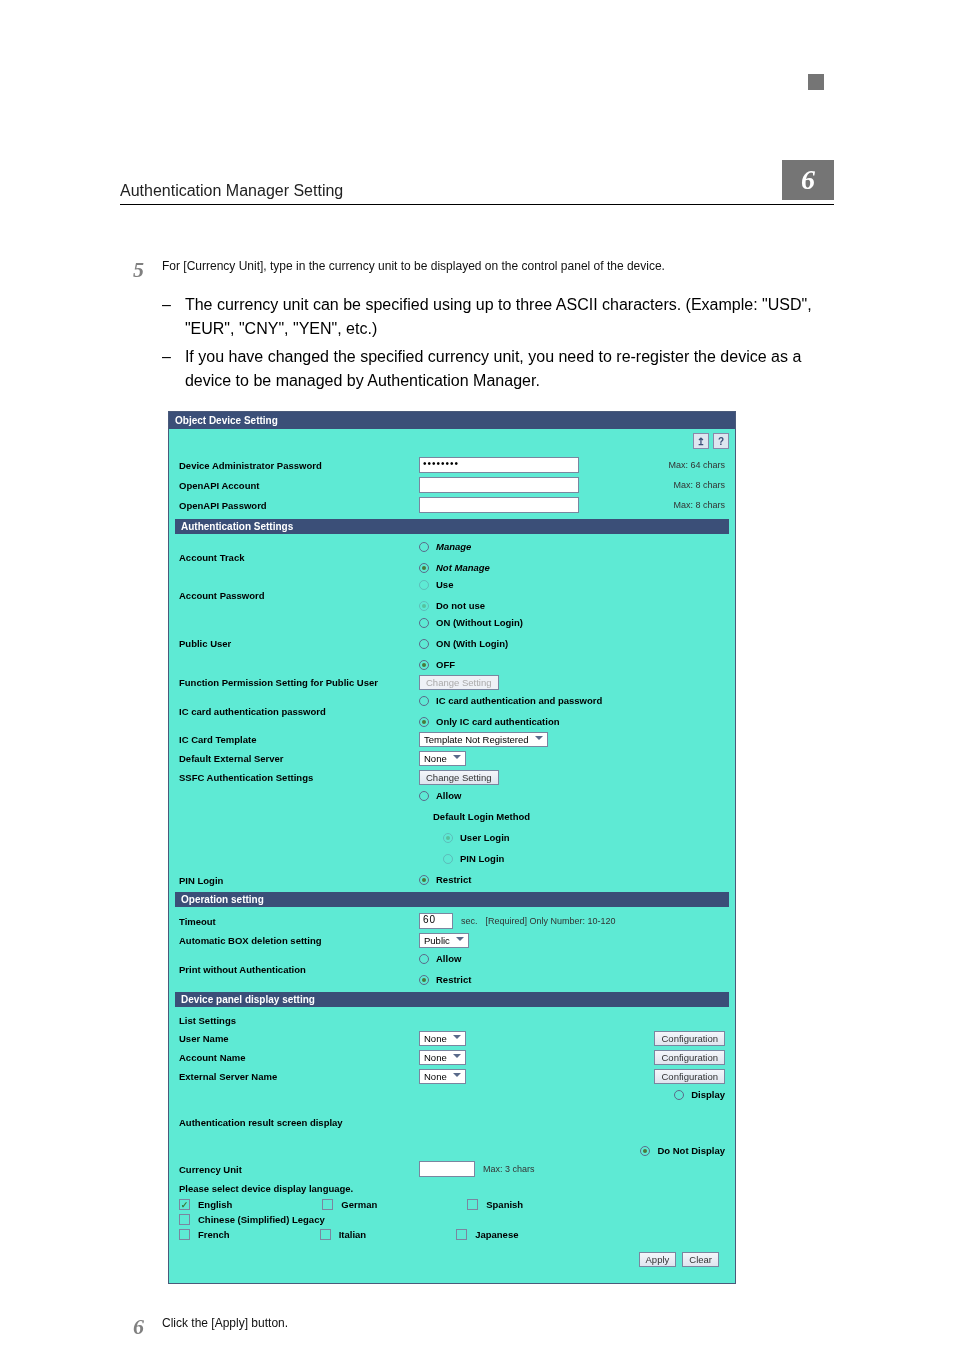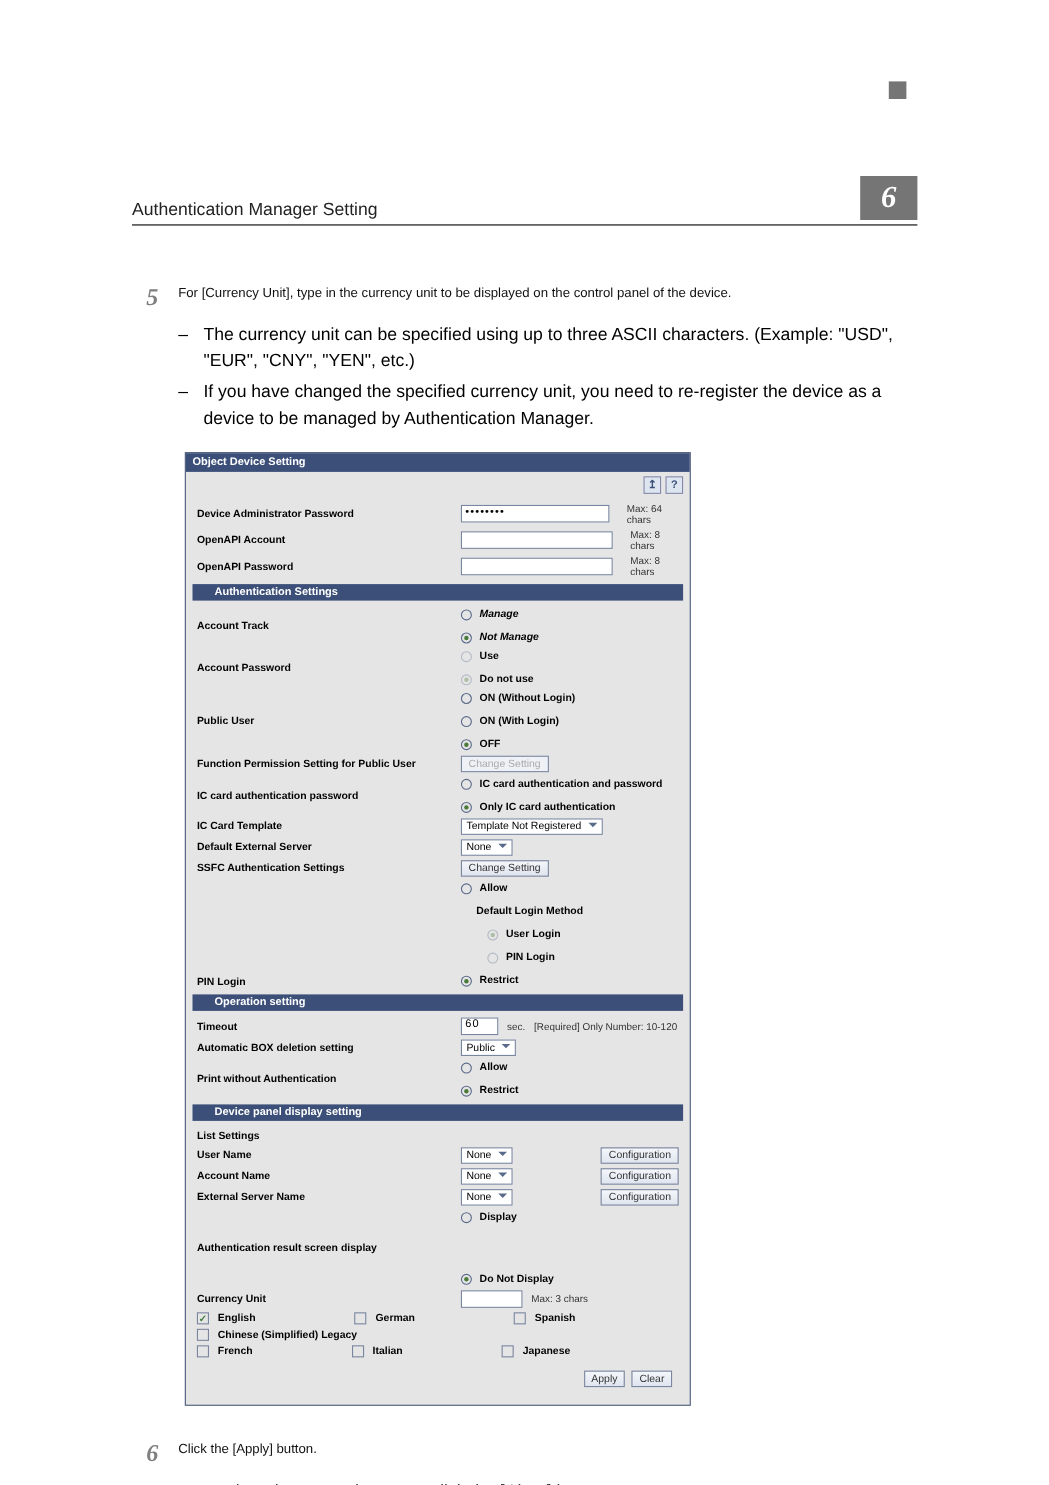--- a/index.html
+++ b/index.html
@@ -76,24 +76,24 @@
     display: flex;
     gap: 14px;
     margin-bottom: 4px;
   }
   .bullets .dash {
     flex-shrink: 0;
   }
   
   .shot {
     margin: 6px 0 30px 48px;
-    width: 460px;
+    width: 568px;
     border: 1px solid #4a5a7a;
     font-size: 10px;
-    background: #e5e5e5;
+    background: #5eead4;
   }
   .panel-header {
     background: #3b4f78;
     color: #fff;
     padding: 3px 6px;
     font-weight: bold;
     font-size: 10px;
   }
   .topbar {
     display: flex;
@@ -131,21 +131,21 @@
     letter-spacing: 1px;
   }
   .textin.short { width: 56px; }
   .textin.xs { width: 34px; text-align:left; }
   .hint { font-size: 9px; color: #333; }
   .section-bar {
     background: #3b4f78;
     color: #fff;
     font-weight: bold;
     font-size: 10px;
-    padding: 2px 20px;
+    padding: 2px 6px;
     margin: 4px -4px 4px -4px;
   }
   .radio {
     width: 10px; height: 10px;
     border: 1px solid #5a6a8a;
     border-radius: 50%;
     display: inline-flex;
     align-items: center; justify-content: center;
     margin-right: 4px;
     vertical-align: middle;
@@ -419,38 +419,41 @@
       <div class="row">
         <div class="lab">External Server Name</div>
         <div class="val">
             <span class="select">None</span>
             <span style="flex:1"></span>
             <span class="btn">Configuration</span>
           </div>
       </div>
       <div class="row">
         <div class="lab">Authentication result screen display</div>
-        <div class="val" style="flex-direction:column;align-items:flex-start;gap:43px;">
+        <div class="val" style="flex-direction:column;align-items:flex-end;gap:43px;">
           <div class="opt bold">
               <span class="radio"></span>
               <span>Display</span>
             </div>
           <div class="opt bold">
               <span class="radio sel"></span>
               <span>Do Not Display</span>
             </div>
         </div>
       </div>
       <div class="row">
         <div class="lab">Currency Unit</div>
         <div class="val">
             <span class="textin short"></span>
             <span class="hint">Max: 3 chars</span>
           </div>
       </div>
+      <div class="row">
+          <div class="lab" style="width:auto;">Please select device display language.</div>
+        </div>
 
       <div class="langrow">
         <div class="langcell">
             <span class="chk">✓</span>
             <span>English</span>
           </div>
         <div class="langcell">
             <span class="chk"></span>
             <span>German</span>
           </div>

